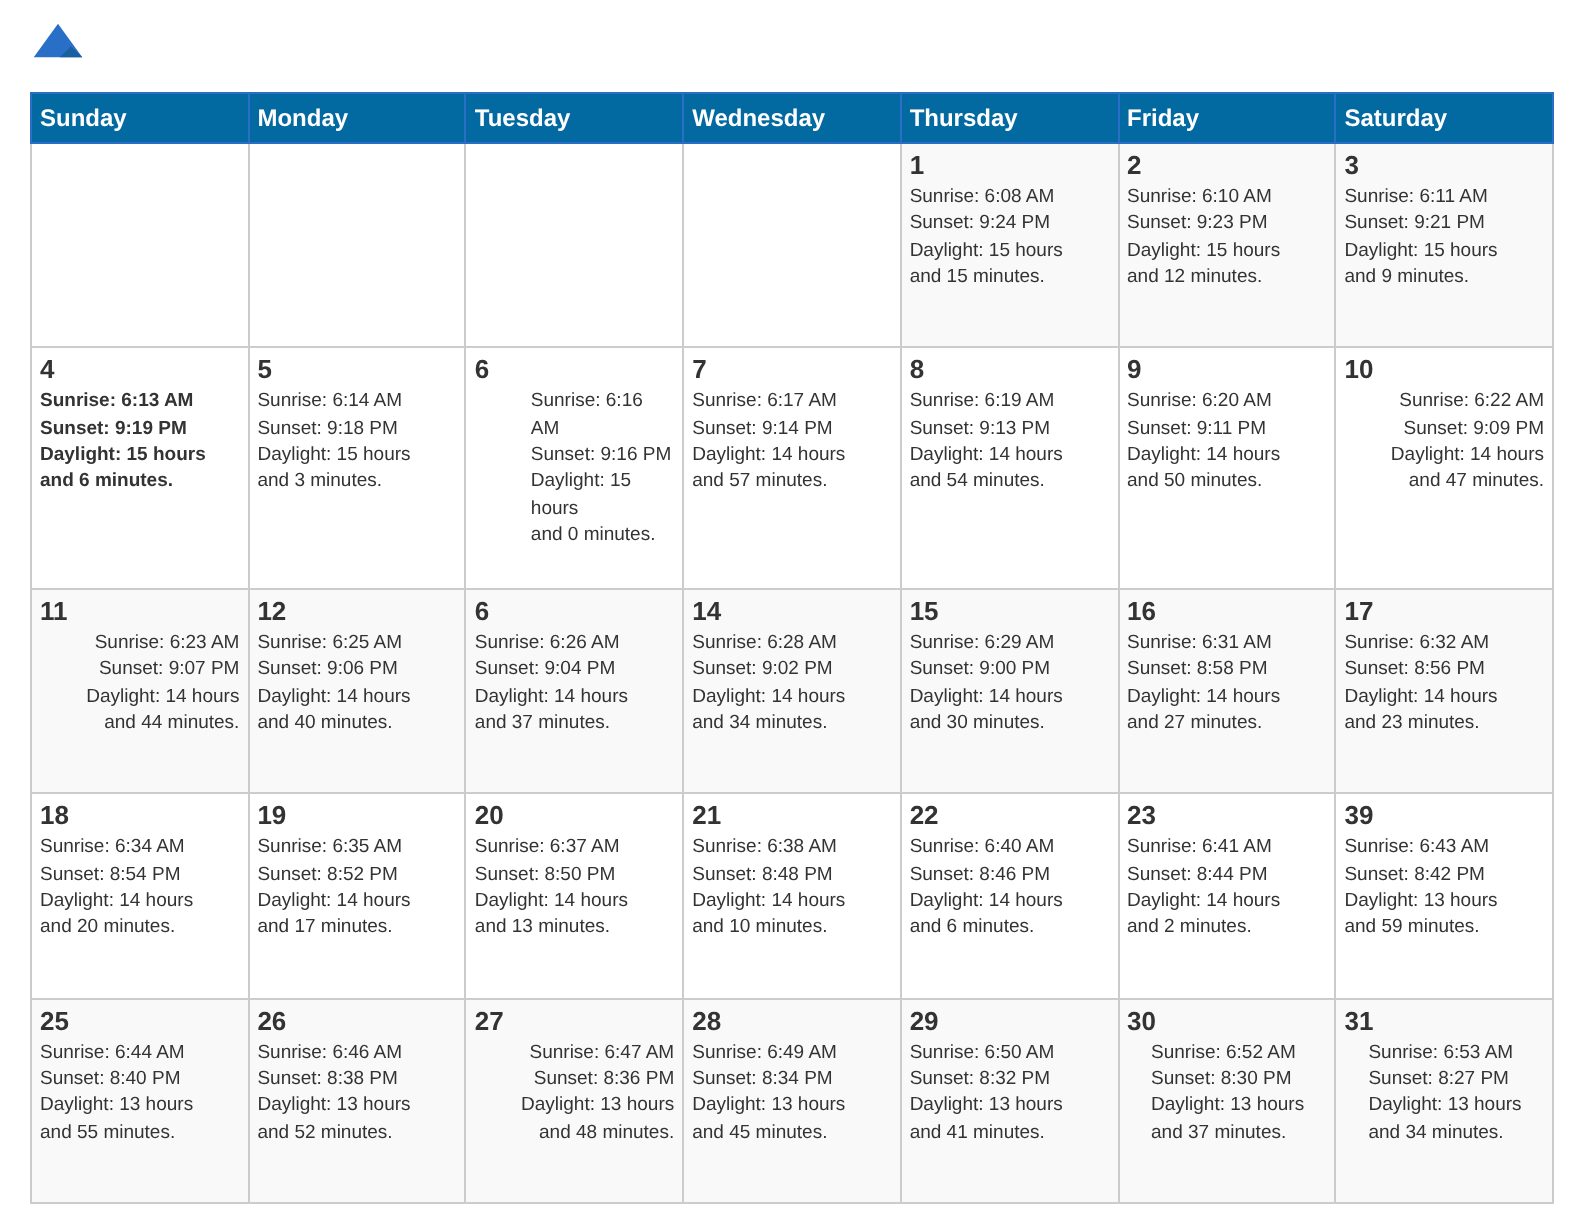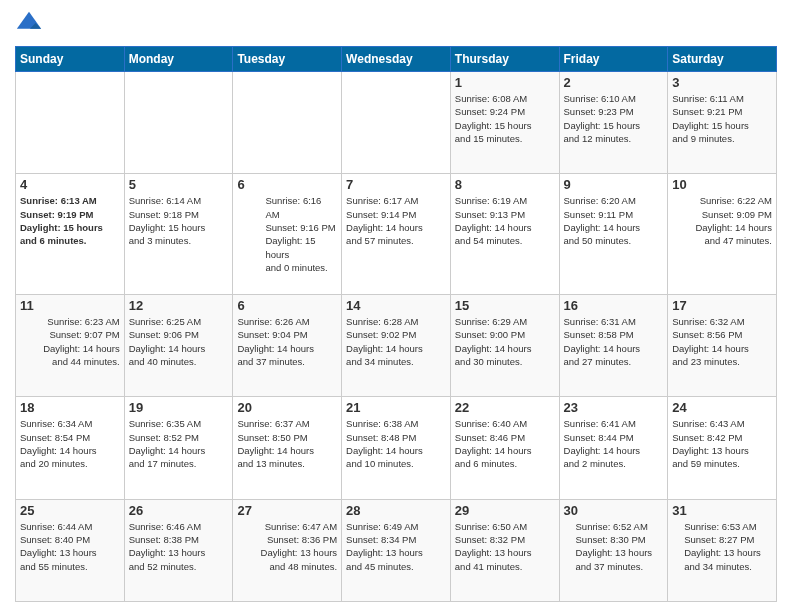--- a/index.html
+++ b/index.html
@@ -301,21 +301,21 @@
 and 6 minutes.</div>
           </td>
           <td>
             <span class="day-number">23</span>
             <div class="day-info" style="white-space: pre-line;">Sunrise: 6:41 AM
 Sunset: 8:44 PM
 Daylight: 14 hours
 and 2 minutes.</div>
           </td>
           <td>
-            <span class="day-number">24</span>
+            <span class="day-number">39</span>
             <div class="day-info" style="white-space: pre-line;">Sunrise: 6:43 AM
 Sunset: 8:42 PM
 Daylight: 13 hours
 and 59 minutes.</div>
           </td>
         </tr>
         <tr>
           <td>
             <span class="day-number">25</span>
             <div class="day-info" style="white-space: pre-line;">Sunrise: 6:44 AM

